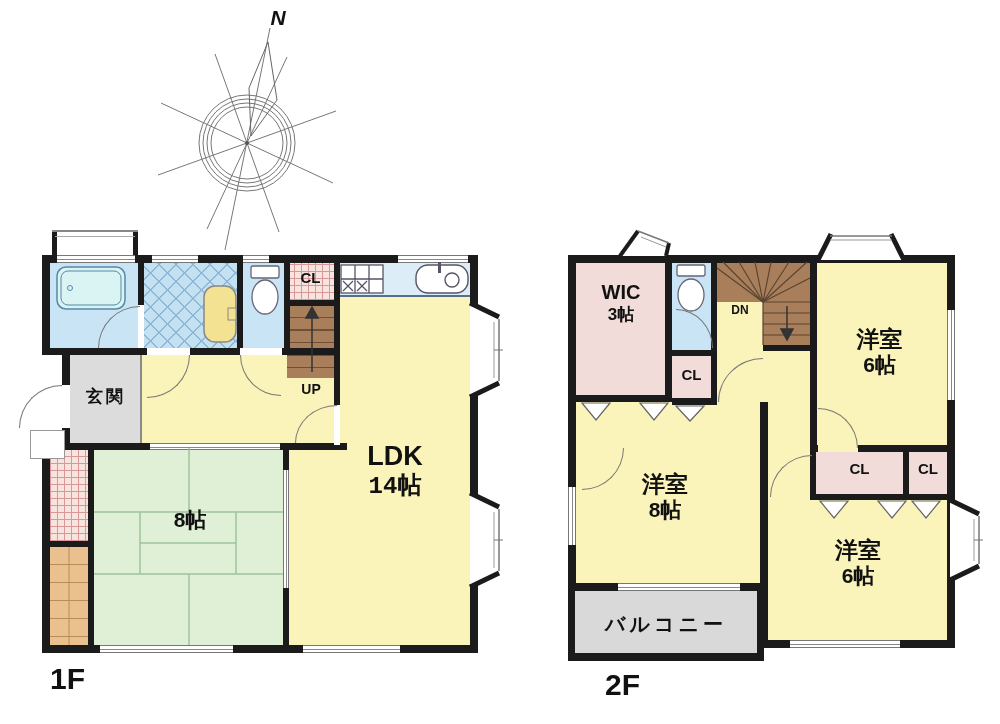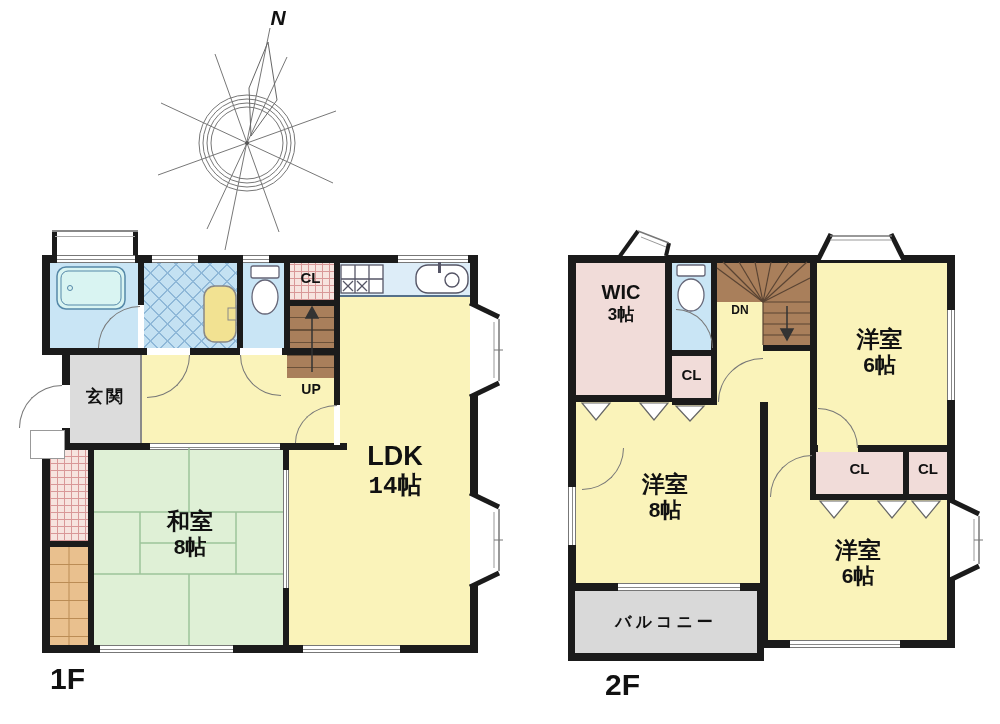--- a/index.html
+++ b/index.html
@@ -281,21 +281,20 @@
       <polygon points="912,501 926,518 940,501"></polygon>
     </g>
   </svg>
 
   <div class="lbl" style="left:258px;top:6px;width:40px;font-size:21px;font-style:italic;">N</div>
 
   <div class="lbl" style="left:74px;top:387px;width:64px;font-size:17px;letter-spacing:3px;">玄関</div>
   <div class="lbl" style="left:287px;top:269px;width:47px;font-size:15px;">CL</div>
   <div class="lbl" style="left:288px;top:381px;width:46px;font-size:14px;">UP</div>
   <div class="lbl" style="left:120px;top:508px;width:140px;">
-    <span style="display:block;font-size:23px;">和室</span>
     <span style="display:block;font-size:21px;">8帖</span>
   </div>
   <div class="lbl" style="left:325px;top:441px;width:140px;">
     <span style="display:block;font-size:27px;">LDK</span>
     <span style="display:block;font-size:24px;font-family:Liberation Mono, monospace;">14帖</span>
   </div>
 
   <div class="lbl" style="left:578px;top:281px;width:86px;">
     <span style="display:block;font-size:20px;">WIC</span>
     <span style="display:block;font-size:17px;">3帖</span>
@@ -309,18 +308,18 @@
   <div class="lbl" style="left:595px;top:471px;width:140px;">
     <span style="display:block;font-size:23px;">洋室</span>
     <span style="display:block;font-size:21px;">8帖</span>
   </div>
   <div class="lbl" style="left:788px;top:537px;width:140px;">
     <span style="display:block;font-size:23px;">洋室</span>
     <span style="display:block;font-size:21px;">6帖</span>
   </div>
   <div class="lbl" style="left:816px;top:460px;width:87px;font-size:15px;">CL</div>
   <div class="lbl" style="left:909px;top:460px;width:38px;font-size:15px;">CL</div>
-  <div class="lbl" style="left:586px;top:613px;width:160px;font-size:16px;letter-spacing:4px;">バルコニー</div>
+  <div class="lbl" style="left:586px;top:613px;width:160px;font-size:20px;letter-spacing:4px;">バルコニー</div>
 
   <div class="lbl" style="left:50px;top:661px;font-size:30px;text-align:left;">1F</div>
   <div class="lbl" style="left:605px;top:667px;font-size:30px;text-align:left;">2F</div>
 
 </div>
 
 </body></html>

